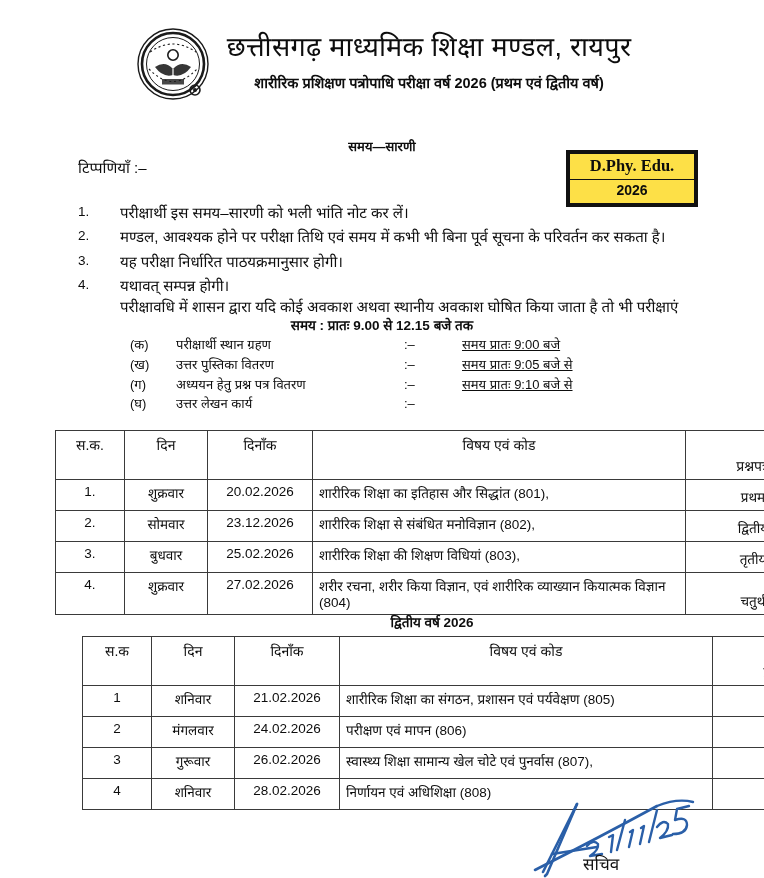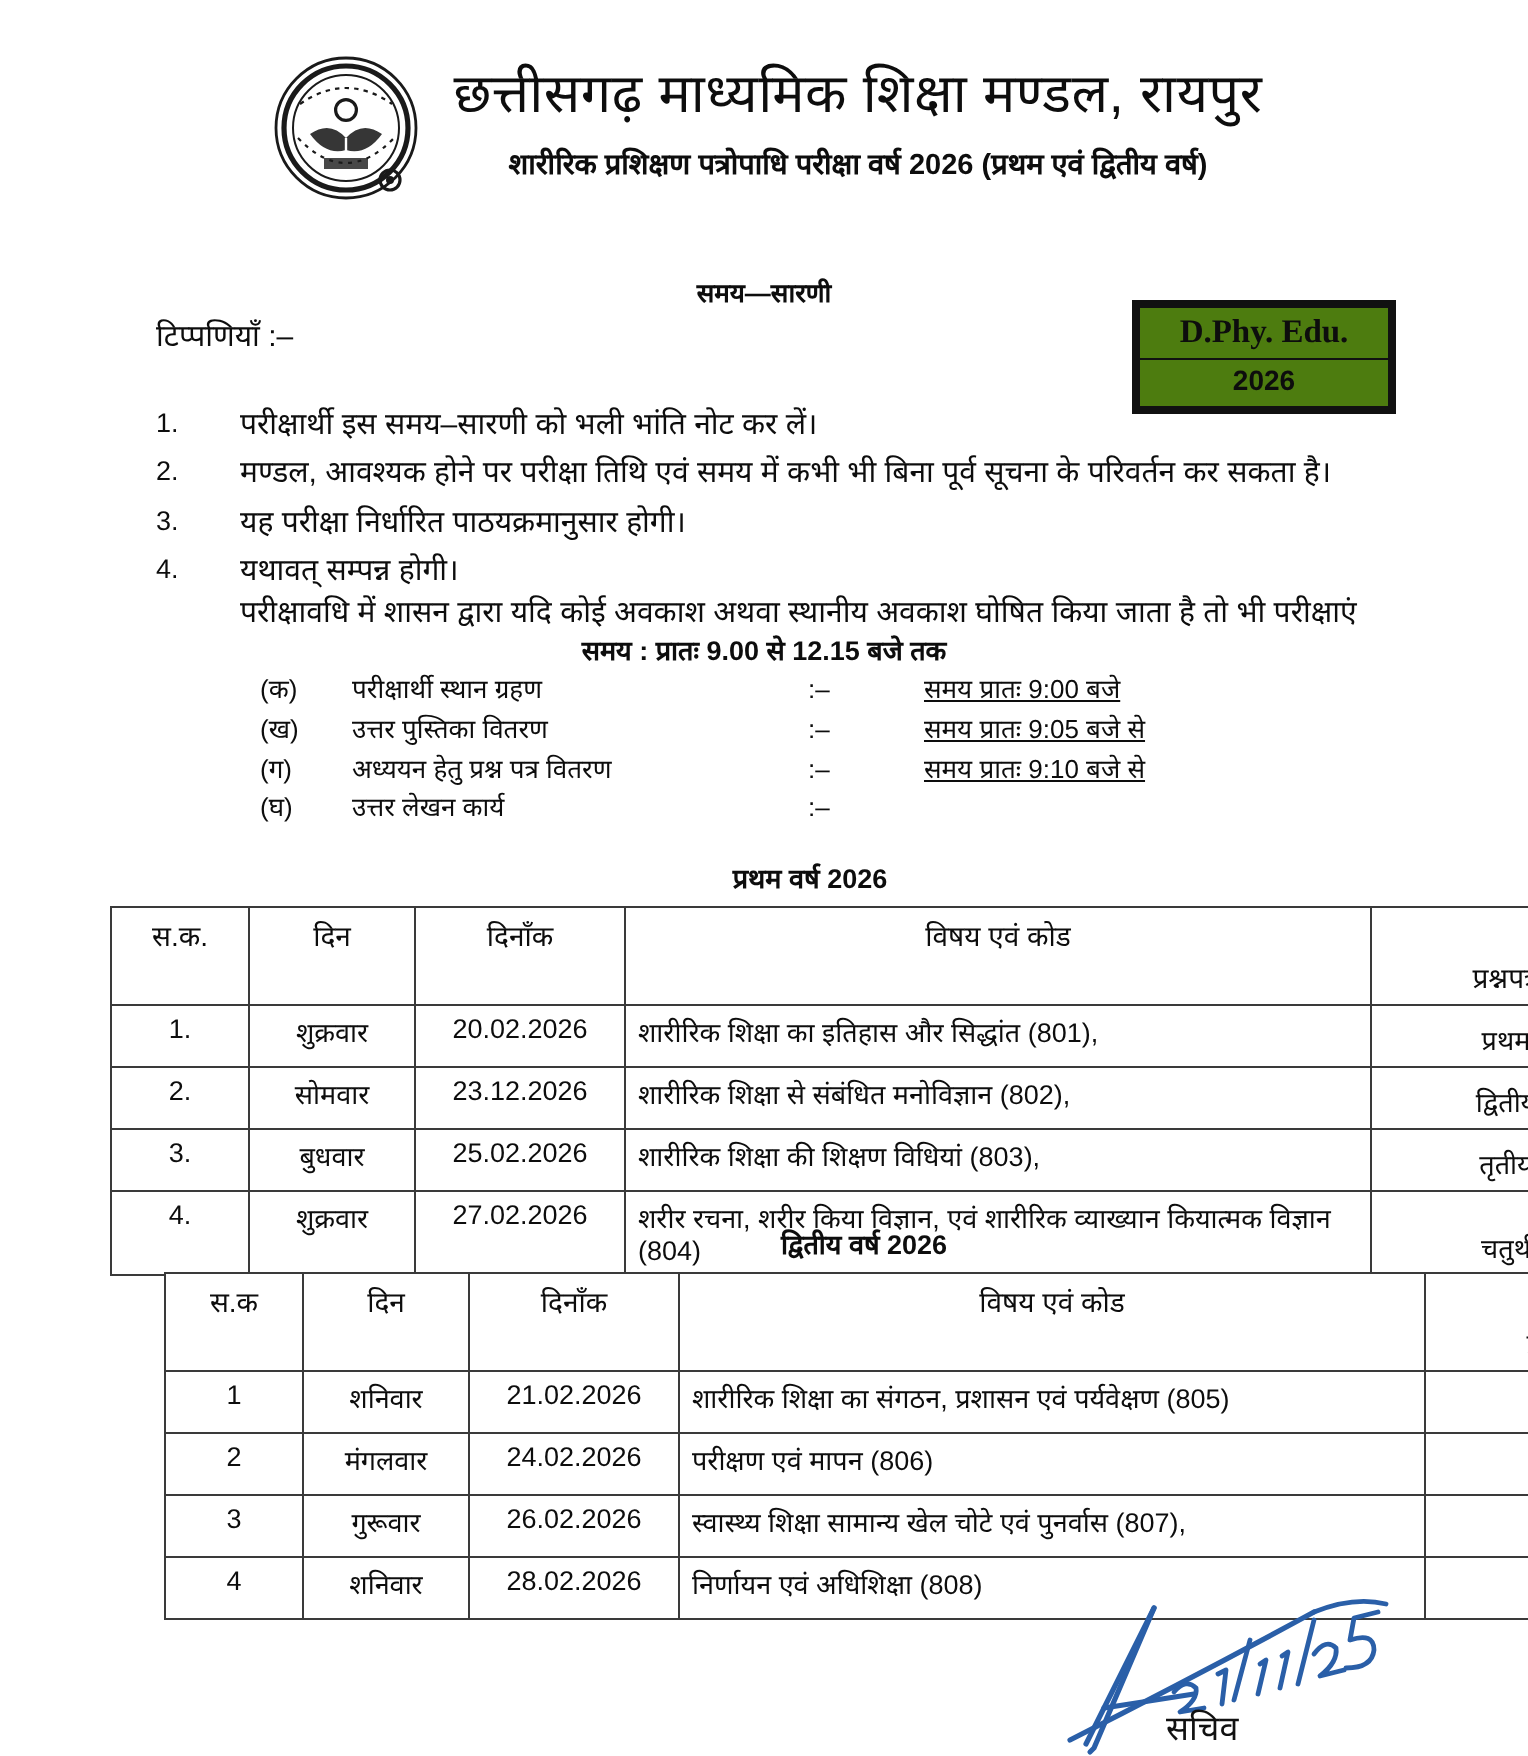--- a/index.html
+++ b/index.html
@@ -66,21 +66,21 @@
     font-weight: 700;
   }
 
   
   .course-box {
     position: absolute;
     right: 66px;
     top: 150px;
     width: 126px;
     border: 3px solid #111;
-    background: #4d7c0f;
+    background: #fde047;
     box-shadow: 0 0 0 1px #fff inset;
     text-align: center;
   }
   .course-box .inner {
     border: 1px solid #111;
   }
   .course-box .cb-top {
     font-family: "Liberation Serif", serif;
     font-size: 16.5px;
     font-weight: 700;
@@ -304,21 +304,20 @@
       <span class="t-val">समय प्रातः 9:10 बजे से</span>
     </div>
     <div class="time-row">
       <span class="t-key">(घ)</span>
       <span class="t-act">उत्तर लेखन कार्य</span>
       <span class="t-dash">:–</span>
     </div>
   </div>
 
   <div class="tbl-1">
-    <div class="tbl-caption">प्रथम वर्ष 2026</div>
     <table class="sched-table">
       <thead>
         <tr>
           <td class="c-sn">स.क.</td>
           <td class="c-day">दिन</td>
           <td class="c-date">दिनाँक</td>
           <td class="c-subj" style="text-align:center">विषय एवं कोड</td>
           <td class="c-paper hdr-paper">प्रश्नपत्र</td>
         </tr>
       </thead>

